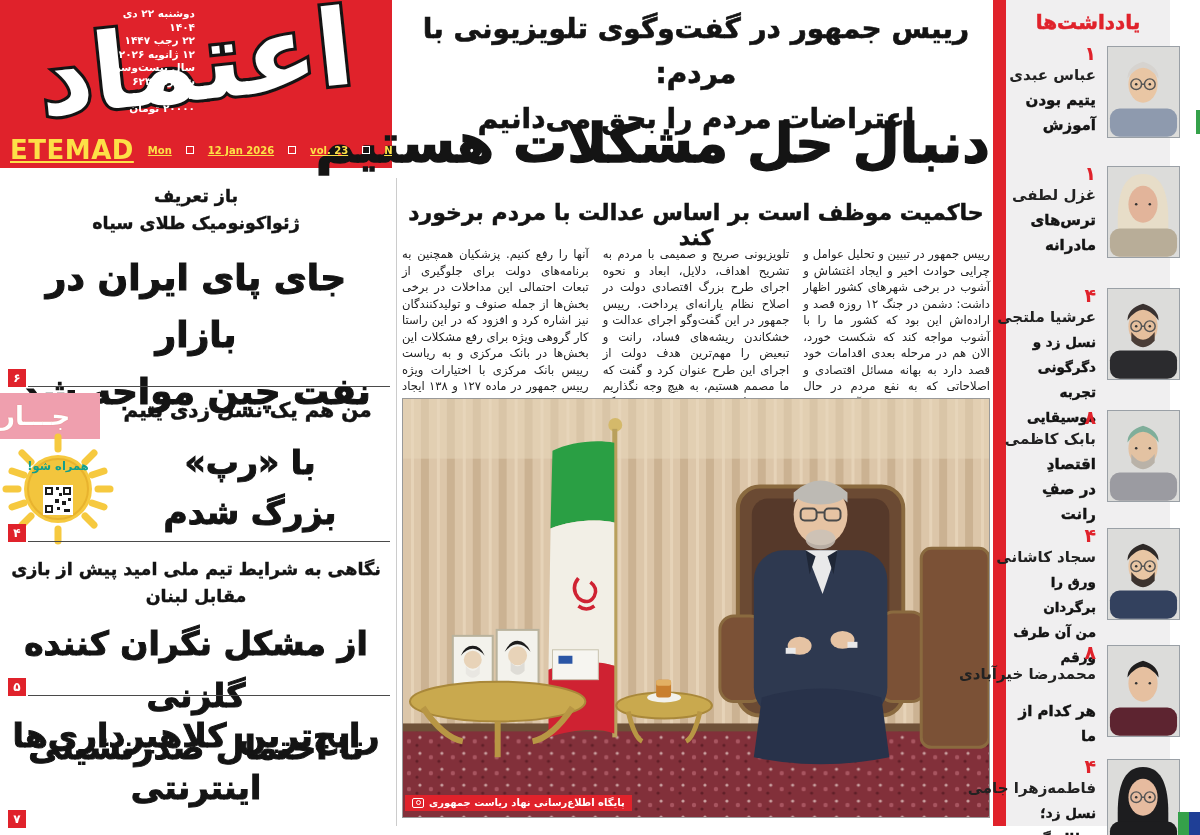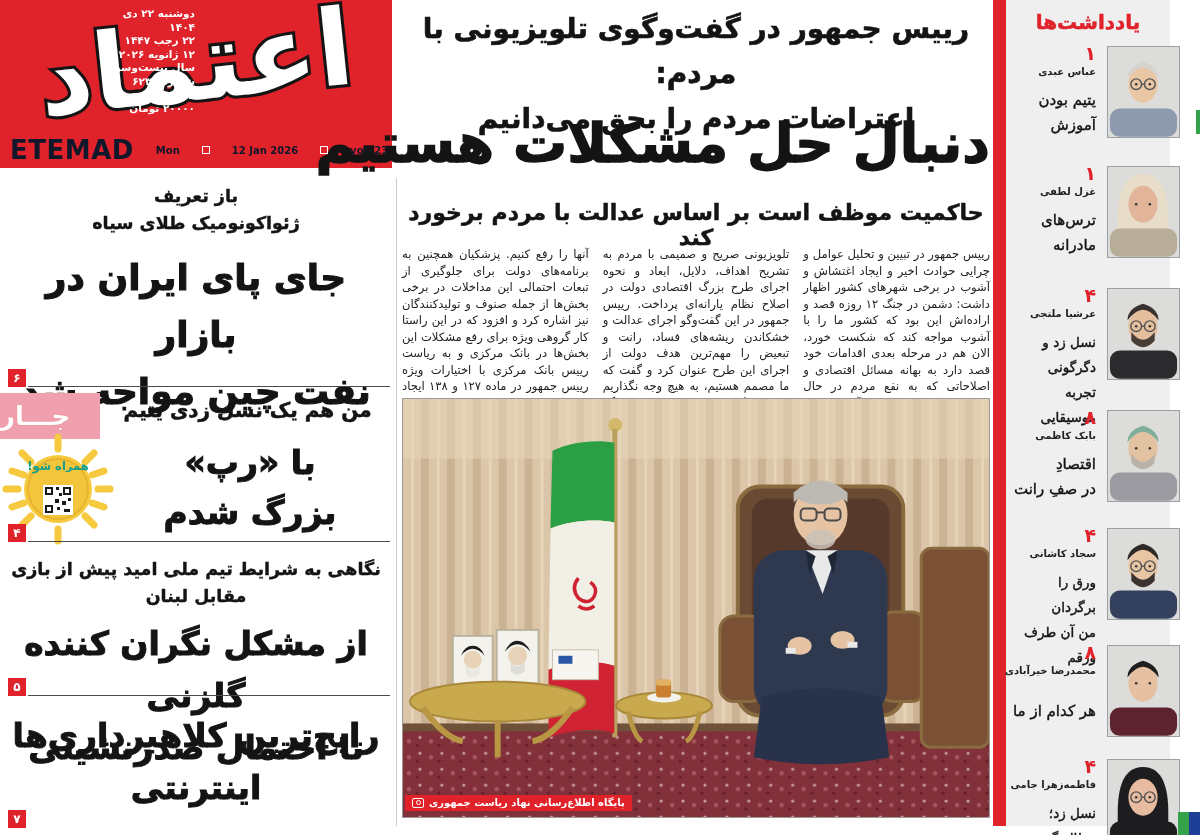--- a/index.html
+++ b/index.html
@@ -12,21 +12,21 @@
         font-family:"DejaVu Sans",sans-serif;color:var(--ink);}
   .abs{position:absolute;}
 
   
   .masthead{left:0;top:0;width:392px;height:168px;background:var(--red);overflow:hidden;}
   .m-callig{position:absolute;left:0;top:-4px;width:392px;height:150px;z-index:1;}
   .m-callig text{font-family:"DejaVu Sans",sans-serif;font-weight:bold;}
   .m-dates{position:absolute;left:100px;top:7px;width:95px;z-index:2;color:#fff;
            font-size:10.5px;font-weight:bold;line-height:13.6px;text-align:right;direction:rtl;}
   .m-strip{position:absolute;left:10px;right:6px;bottom:5px;z-index:2;display:flex;
-           align-items:center;gap:22px;color:#0f172a;white-space:nowrap;}
+           align-items:center;gap:14px;color:#fde047;white-space:nowrap;text-decoration:underline;}
   .m-etemad{font-size:26px;font-weight:bold;line-height:1;letter-spacing:0.5px;}
   .m-info{font-size:10px;font-weight:bold;}
   .sq{display:inline-block;width:6px;height:6px;border:1.5px solid #fff;flex:0 0 auto;}
 
   
   .c{left:402px;width:588px;text-align:center;direction:rtl;}
   .lead-kicker{top:6px;font-size:28px;line-height:45px;font-weight:bold;-webkit-text-stroke:.6px var(--ink);}
   .lead-headline{top:94px;font-size:54px;line-height:100px;font-weight:bold;-webkit-text-stroke:1.4px var(--ink);white-space:nowrap;text-align:right;}
   .lead-subhead{top:200px;font-size:22px;font-weight:bold;-webkit-text-stroke:.5px var(--ink);}
   .lead-body{top:246px;height:148px;display:flex;gap:14px;text-align:justify;}
@@ -64,23 +64,23 @@
 
   
   .side-redbar{left:993px;top:0;width:13px;height:826px;background:var(--red);}
   .sidebar{left:1006px;top:0;width:164px;height:826px;background:var(--side-bg);}
   .side-title{position:absolute;left:0;top:10px;width:100%;text-align:center;color:var(--red);
               font-size:20px;font-weight:bold;direction:rtl;-webkit-text-stroke:.5px var(--red);}
   .side-item{position:absolute;left:6px;width:174px;height:104px;}
   .side-photo{position:absolute;right:6px;top:2px;width:73px;height:92px;border:1px solid #9aa0a6;
               background:#dcdcda;box-sizing:border-box;overflow:hidden;}
   .side-num{position:absolute;right:90px;top:-2px;color:var(--red);font-size:19px;font-weight:bold;}
-  .side-name{position:absolute;left:0;right:90px;top:22px;font-size:10px;font-weight:bold;
+  .side-name{position:absolute;left:0;right:90px;top:22px;font-size:15px;font-weight:bold;
              direction:rtl;text-align:right;white-space:nowrap;color:#222;}
-  .side-head{position:absolute;left:0;right:90px;top:44px;font-size:15px;font-weight:normal;
+  .side-head{position:absolute;left:0;right:90px;top:44px;font-size:15px;font-weight:bold;
              line-height:25px;direction:rtl;text-align:right;-webkit-text-stroke:.4px #111;}
 
   
   .mark-green{left:1178px;top:812px;width:11px;height:23px;background:#35a14a;}
   .mark-blue{left:1189px;top:812px;width:11px;height:23px;background:#1f3f96;}
   .edge-green{left:1196px;top:110px;width:4px;height:24px;background:#35a14a;}
 </style>
 </head>
 <body>
 

